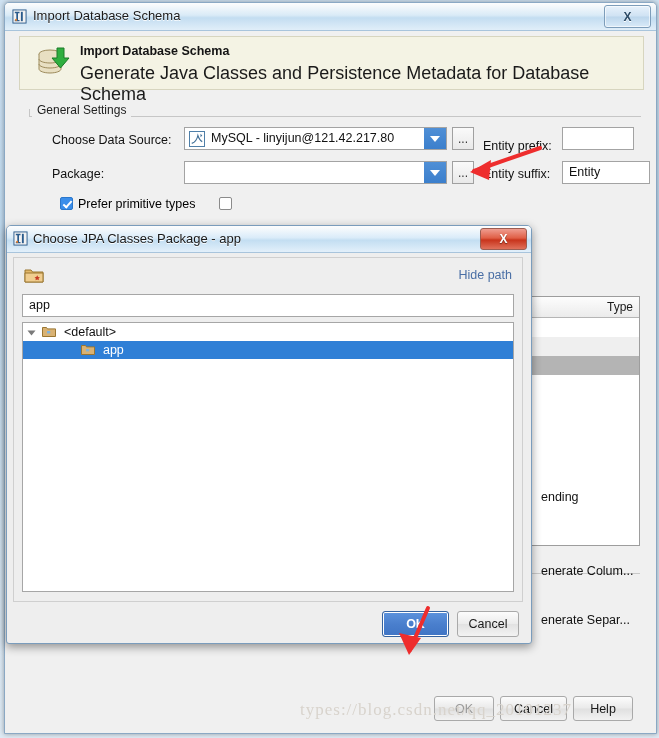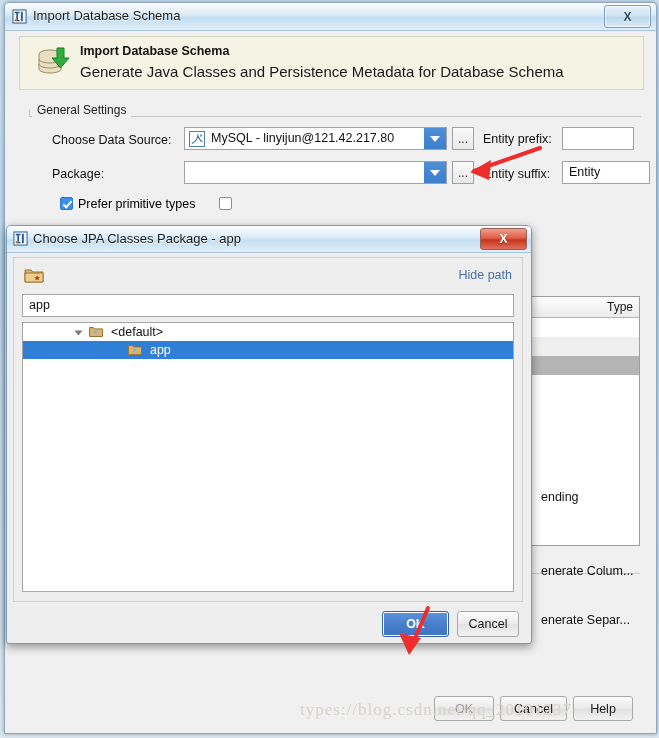--- a/index.html
+++ b/index.html
@@ -62,21 +62,21 @@
     background: #f4f3e4;
     border: 1px solid #d7d5bf;
   }
   .banner-icon { position:absolute; left:16px; top:8px; width:36px; height:36px; }
   .banner-title {
     position: absolute; left: 60px; top: 7px;
     font-size: 12.5px; font-weight: bold; color: #141414;
   }
   .banner-sub {
     position: absolute; left: 60px; top: 26px;
-    font-size: 15px; color: #1a1a1a;
+    font-size: 18px; color: #1a1a1a;
   }
 
   
   .group-line {
     position: absolute; left: 24px; top: 113px;
     width: 612px; height: 1px; background: #c6c6c6;
   }
   .group-line-left {
     position:absolute; left:24px; top:106px; width:1px; height:8px; background:#c6c6c6;
   }
@@ -226,21 +226,21 @@
   }
   .path-input span { position:absolute; left:6px; top:3px; font-size:12.5px; color:#111; }
   .tree {
     position:absolute; left:8px; top:64px;
     width: 492px; height: 270px;
     background:#fff; border:1px solid #a6a6a6;
     box-sizing:border-box; overflow:hidden;
   }
   .tnode {
     position:relative; height:18px; line-height:18px;
-    font-size:12.5px; color:#111; white-space:nowrap;padding-left:47px;
+    font-size:12.5px; color:#111; white-space:nowrap;
   }
   .tnode.sel { background:#2f7fd6; color:#fff; }
   .tw { display:inline-block; width:16px; text-align:center; vertical-align:middle; }
   .tri {
     display:inline-block; width:0; height:0;
     border-left:5px solid #7a7a7a; border-top:4px solid transparent; border-bottom:4px solid transparent;
     transform: rotate(90deg); vertical-align: middle;
   }
   .folder {
     display:inline-block; width:14px; height:11px; vertical-align:-1px;
@@ -315,21 +315,21 @@
         <rect x="0" y="0" width="16" height="16" fill="#ffffff"></rect>
         <path d="M2 13c3-1 6-4 7-9 1 3 3 6 5 7" fill="none" stroke="#3f6e96" stroke-width="1.3"></path>
         <path d="M12 2l2 2-2 2z" fill="#3f6e96"></path>
       </svg>
       <div class="cval withicon">MySQL - linyijun@121.42.217.80</div>
       <div class="arrow-btn"></div>
     </div>
     <div class="ellipsis-btn" style="left:447px; top:124px;">
       <span>...</span>
     </div>
-    <div class="frm-label" style="left:478px; top:129px;text-align:right;">Entity prefix:</div>
+    <div class="frm-label" style="left:478px; top:136px;text-align:right;">Entity prefix:</div>
     <div class="txtfield" style="left:557px; top:124px; width:72px;">
       <span></span>
     </div>
 
     <div class="frm-label" style="left:47px; top:164px;">Package:</div>
     <div class="combo" style="left:179px; top:158px; width:263px;">
       <div class="cval"></div>
       <div class="arrow-btn"></div>
     </div>
     <div class="ellipsis-btn" style="left:447px; top:158px;">

